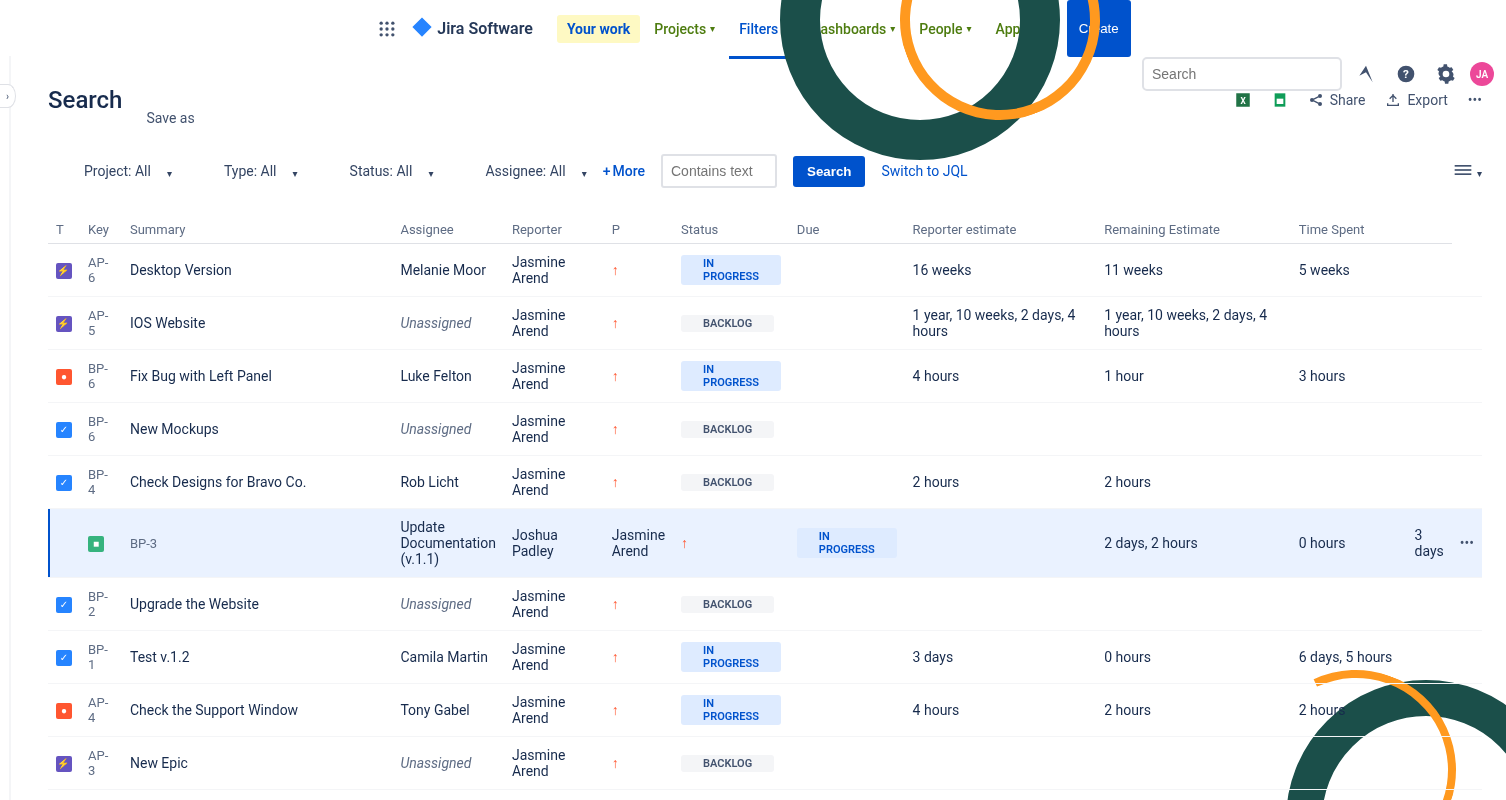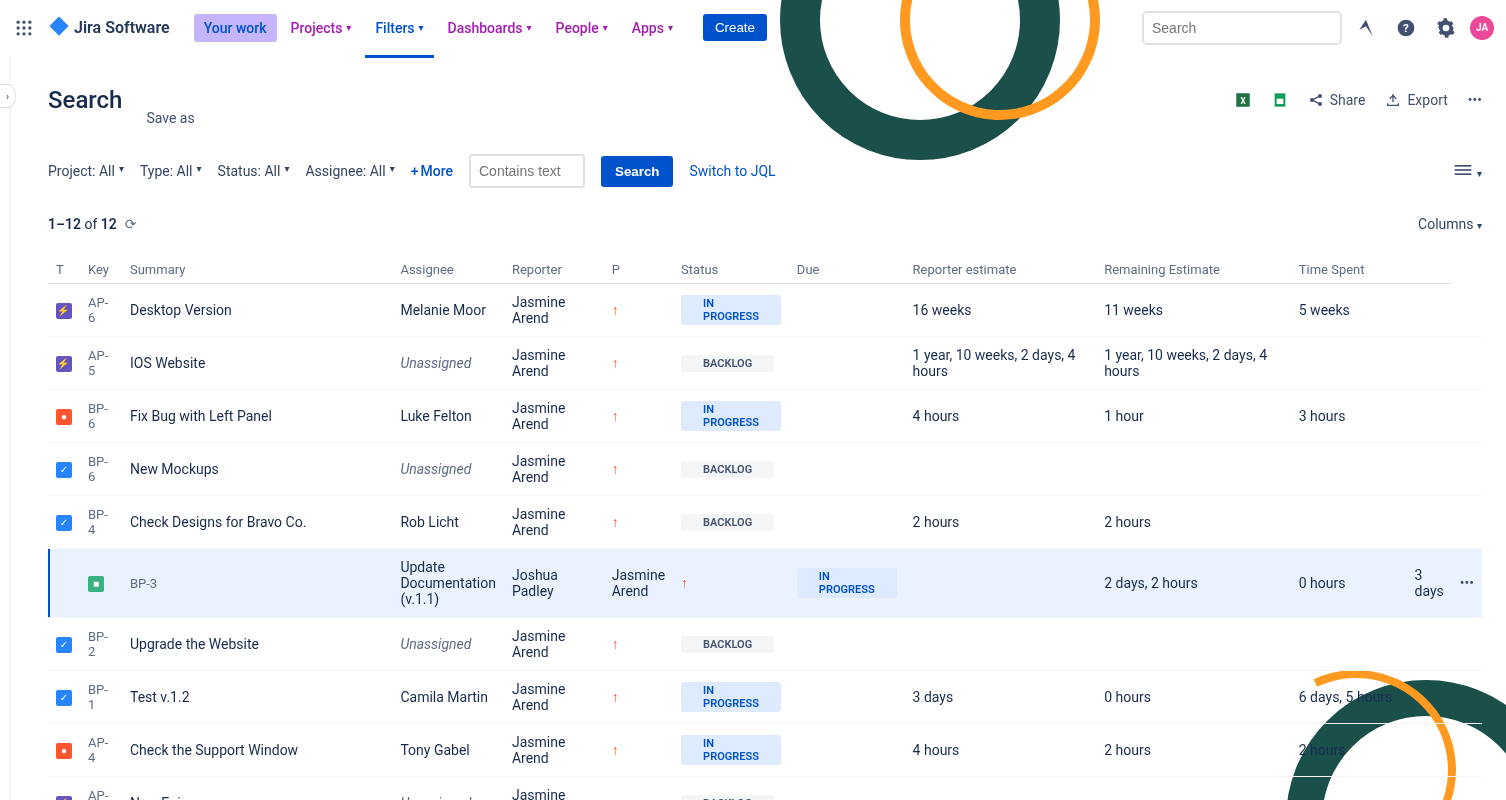--- a/index.html
+++ b/index.html
@@ -1,28 +1,28 @@
 <!DOCTYPE html>
 <html><head>
 <meta charset="utf-8">
 <style>
 * { box-sizing: border-box; margin: 0; padding: 0; }
 body { font-family: -apple-system, BlinkMacSystemFont, "Segoe UI", Roboto, sans-serif; font-size: 14px; color: #172B4D; background: #fff; overflow-x: hidden; }
-.topbar { display: flex; align-items: center; height: 56px; padding: 0 12px; border-bottom: 1px solid #fff; position: relative; }
+.topbar { display: flex; align-items: center; height: 56px; padding: 0 12px; border-bottom: 1px solid #fff; position: relative; flex-direction: column; }
 .topbar-left { display: flex; align-items: center; gap: 4px; }
 .app-switcher { width: 24px; height: 24px; display: flex; align-items: center; justify-content: center; cursor: pointer; border-radius: 3px; }
 .logo { display: flex; align-items: center; gap: 4px; padding: 0 8px; font-weight: 600; font-size: 16px; color: #253858; }
 .logo-icon { color: #2684FF; }
 .nav { display: flex; align-items: center; margin-left: 12px; gap: 4px; }
-.nav-item { padding: 6px 10px; border-radius: 3px; cursor: pointer; display: flex; align-items: center; gap: 4px; color: #a21caf; font-weight: 500; }
-.nav-item.active { background: #c4b5fd; color: #0052CC; }
+.nav-item { padding: 6px 10px; border-radius: 3px; cursor: pointer; display: flex; align-items: center; gap: 4px; color: #4d7c0f; font-weight: 500; }
+.nav-item.active { background: #fef9c3; color: #0052CC; font-weight: bold; }
 .nav-item.filters { color: #0052CC; position: relative; }
 .nav-item.filters::after { content: ""; position: absolute; bottom: -16px; left: 0; right: 0; height: 3px; background: #0052CC; }
 .chevron { font-size: 10px; }
-.create-btn { background: #0052CC; color: #fff; border: none; padding: 6px 12px; border-radius: 3px; font-weight: 500; margin-left: 16px; cursor: pointer; }
+.create-btn { background: #0052CC; color: #fff; border: none; padding: 21px 12px; border-radius: 3px; font-weight: 500; margin-left: 16px; cursor: pointer; }
 .topbar-right { margin-left: auto; display: flex; align-items: center; gap: 8px; }
 .search-box { display: flex; align-items: center; border: 2px solid #DFE1E6; border-radius: 5px; padding: 4px 8px; width: 200px; height: 34px; }
 .search-box input { border: none; outline: none; flex: 1; font-size: 14px; background: transparent; }
 .icon-btn { width: 32px; height: 32px; border-radius: 50%; display: flex; align-items: center; justify-content: center; cursor: pointer; color: #344563; }
 .avatar { width: 24px; height: 24px; border-radius: 50%; background: #ec4899; color: #fff; display: flex; align-items: center; justify-content: center; font-size: 10px; font-weight: 600; }
 
 .decor-top { position: absolute; top: -120px; left: 780px; width: 320px; height: 320px; pointer-events: none; z-index: 0; }
 .decor-ring1 { position: absolute; width: 280px; height: 280px; border: 40px solid #1B4F4A; border-radius: 50%; top: 0; left: 0; }
 .decor-ring2 { position: absolute; width: 200px; height: 200px; border: 10px solid #FF991F; border-radius: 50%; top: 40px; left: 120px; transform: rotate(-20deg); border-top-color: transparent; }
 .decor-bottom { position: absolute; bottom: -180px; right: -80px; width: 300px; height: 300px; pointer-events: none; z-index: 0; }
@@ -33,21 +33,21 @@
 .sidebar-line { position: absolute; left: 9px; top: 56px; bottom: 0; width: 2px; background: #F4F5F7; }
 
 .content { padding: 18px 24px 24px 48px; position: relative; z-index: 1; }
 .page-header { display: flex; align-items: center; margin-bottom: 28px; }
 .page-title { font-size: 24px; font-weight: 500; color: #172B4D; margin-right: 24px; }
 .save-as { color: #42526E; cursor: pointer; font-size: 14px; margin-top: 36px; }
 .header-actions { margin-left: auto; display: flex; align-items: center; gap: 20px; color: #42526E; }
 .header-actions .act { display: flex; align-items: center; gap: 6px; cursor: pointer; }
 
 .filters-row { display: flex; align-items: center; gap: 16px; margin-bottom: 28px; }
-.filter { cursor: pointer; color: #344563; display: flex; align-items: flex-start; gap: 4px; }
+.filter { cursor: pointer; color: #344563; display: flex; align-items: flex-end; gap: 16px; margin-left: 36px; }
 .more-link { color: #0052CC; cursor: pointer; display: flex; align-items: center; gap: 2px; font-weight: 500; }
 .contains-input { border: 2px solid #DFE1E6; border-radius: 3px; padding: 6px 8px; width: 116px; height: 34px; font-size: 14px; outline: none; }
 .search-btn { background: #0052CC; color: #fff; border: none; padding: 8px 14px; border-radius: 3px; font-weight: 600; cursor: pointer; }
 .switch-jql { color: #0052CC; cursor: pointer; }
 .view-toggle { margin-left: auto; color: #344563; cursor: pointer; }
 
 .results-header { display: flex; align-items: center; margin-bottom: 24px; }
 .results-count { color: #172B4D; }
 .results-count b { font-weight: 600; }
 .refresh-icon { margin-left: 8px; color: #5E6C84; cursor: pointer; }
@@ -224,25 +224,20 @@
     <input class="contains-input" type="text" placeholder="Contains text" style="">
     <button class="search-btn">Search</button>
     <span class="switch-jql">Switch to JQL</span>
     <div class="view-toggle"><svg width="20" height="14" viewBox="0 0 24 16">
           <line x1="2" y1="3" x2="22" y2="3" stroke="#42526E" stroke-width="2"></line>
           <line x1="2" y1="8" x2="22" y2="8" stroke="#42526E" stroke-width="2"></line>
           <line x1="2" y1="13" x2="22" y2="13" stroke="#42526E" stroke-width="2"></line>
         </svg> <span class="chevron">▾</span></div>
   </div>
 
-  <div class="results-header">
-    <span class="results-count"><b>1–12</b> <span>of</span> <b>12</b></span>
-    <span class="refresh-icon">⟳</span>
-    <span class="columns-toggle"><span>Columns</span> <span class="chevron">▾</span></span>
-  </div>
 
   <table>
     <colgroup>
       <col style="width:26px">
         <col style="width:44px">
         <col style="width:350px">
         <col style="width:110px">
         <col style="width:112px">
         <col style="width:22px">
         <col style="width:90px">

